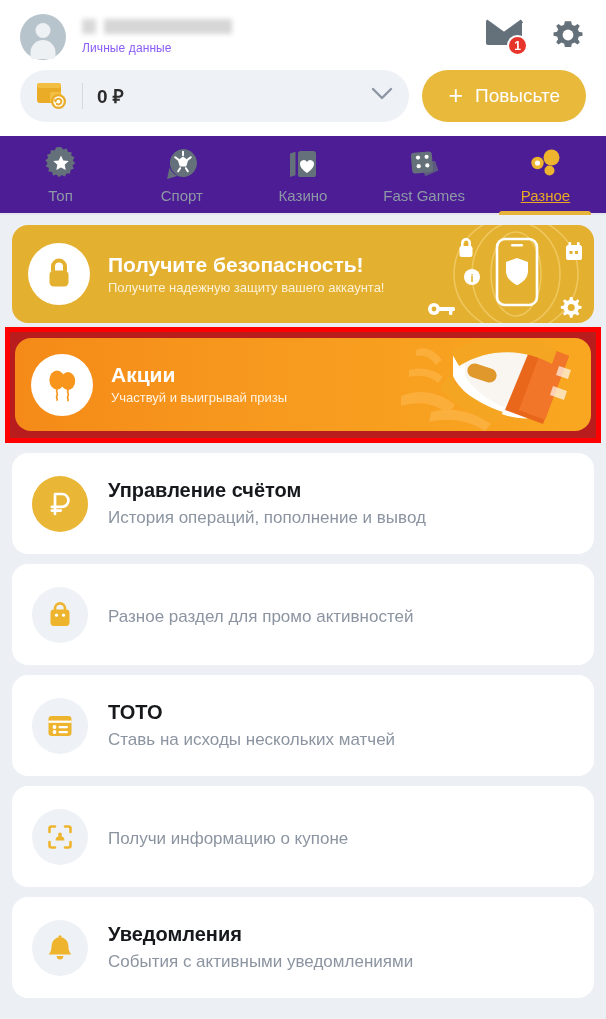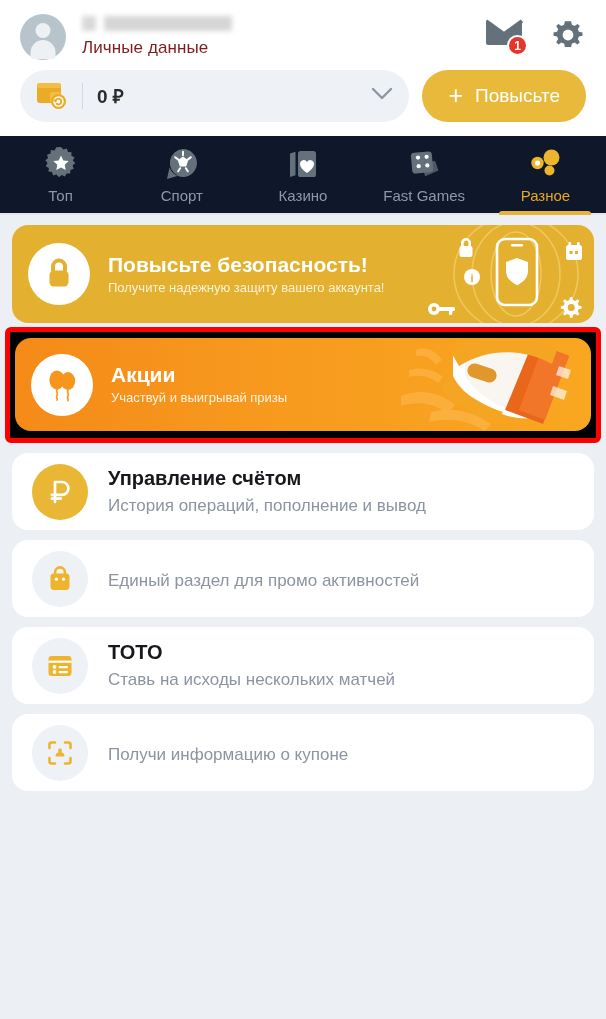--- a/index.html
+++ b/index.html
@@ -65,22 +65,22 @@
     background: linear-gradient(90deg,
         #d2d2d2 0 14px,
         #ffffff 14px 22px,
         #cfcfcf 22px 150px);
     filter: blur(2.6px);
     opacity: .85;
     font-size: 0;
     color: transparent;
   }
   .personal-data {
-    font-size: 17px;
-    color: #7f1d1d;
+    font-size: 12px;
+    color: #8b5cf6;
     letter-spacing: .1px;
     margin-left: 4px;
   }
   .header-icons {
     display: flex;
     align-items: center;
     gap: 24px;
     flex: 0 0 auto;
     padding-bottom: 4px;
   }
@@ -148,41 +148,41 @@
   }
   .plus {
     font-size: 25px;
     line-height: 1;
     font-weight: 400;
     margin-top: -2px;
   }
 
   
   .tabs {
-    background: #0f172a;
+    background: #4c1d95;
     display: flex;
     border-bottom: 2px solid #e3e7ec;
     position: relative;
   }
   .tab {
     flex: 1 1 0;
     display: flex;
     flex-direction: column;
     align-items: center;
     padding: 10px 0 9px 0;
     cursor: pointer;
     position: relative;
   }
   .tab .tab-ic { height: 36px; display:flex; align-items:center; justify-content:center; }
   .tab-label {
     font-size: 15px;
     color: #8e99a6;
     margin-top: 5px;
   }
-  .tab.active .tab-label { color: #e8a823; }
+  .tab.active .tab-label { color: #e8a823; text-decoration: underline; }
   .tab.active::after {
     content: "";
     position: absolute;
     left: 12%; right: 12%;
     bottom: -2px;
     height: 4px;
     border-radius: 3px 3px 0 0;
     background: #e8b33a;
   }
 
@@ -234,31 +234,31 @@
     position: absolute;
     right: 0; top: 0; bottom: 0;
     width: 200px;
     z-index: 1;
     pointer-events: none;
   }
 
   
   .highlight-wrap {
     border: 5px solid #fe0000;
-    border-radius: 6px;
+    border-radius: 0;
     padding: 6px 5px 7px 5px;
     margin: 4px -7px 10px -7px;
-    background: #000000;
+    background: #b91c1c;
   }
 
   
   .list-card {
     background: #ffffff;
     border-radius: 16px;
-    height: 77px;
+    height: 101px;
     display: flex;
     align-items: center;
     padding: 0 20px;
     margin-bottom: 10px;
     cursor: pointer;
   }
   .list-ic {
     width: 56px; height: 56px;
     border-radius: 50%;
     flex: 0 0 56px;
@@ -445,21 +445,21 @@
         </g>
       </svg>
     </div>
     <div class="banner-circle">
       <svg width="34" height="36" viewBox="0 0 34 36">
         <path d="M9 15 l0-4.4 a8 8 0 0 1 16 0 l0 4.4 -4 0 0-4.4 a4 4 0 0 0 -8 0 l0 4.4 z" fill="#e3b02f"></path>
         <rect x="7.5" y="14.5" width="19" height="16" rx="4.2" fill="#e3b02f"></rect>
       </svg>
     </div>
     <div class="banner-text">
-      <div class="banner-title">Повысьте безопасность!</div>
+      <div class="banner-title">Получите безопасность!</div>
       <div class="banner-sub">Получите надежную защиту вашего аккаунта!</div>
     </div>
   </div>
 
   <div class="highlight-wrap">
     <div class="banner banner-promo">
       <div class="banner-art">
         <svg width="200" height="93" viewBox="0 0 200 93">
           <path d="M25 12 c10-5 20 2 26 10 l-6 5 c-5-7-12-11-20-9 z" fill="#fbb040" opacity=".85"></path>
           <path d="M18 32 c14-4 26 0 34 7 l-5 6 c-7-6-17-9-29-6 z" fill="#fbb040" opacity=".85"></path>
@@ -507,21 +507,21 @@
   <div class="list-card">
     <span class="list-ic">
       <svg width="30" height="30" viewBox="0 0 30 30">
         <path d="M10 10 l0-1.6 a5 5 0 0 1 10 0 l0 1.6" fill="none" stroke="#eeb42d" stroke-width="2.6" stroke-linecap="round"></path>
         <rect x="5.5" y="9.6" width="19" height="16.4" rx="3.4" fill="#eeb42d"></rect>
         <circle cx="11.5" cy="15.2" r="1.6" fill="#ffffff"></circle>
         <circle cx="18.5" cy="15.2" r="1.6" fill="#ffffff"></circle>
       </svg>
     </span>
     <span class="list-text">
-      <span class="list-sub" style="display:block">Единый раздел для промо активностей</span>
+      <span class="list-sub" style="display:block">Разное раздел для промо активностей</span>
     </span>
   </div>
 
   <div class="list-card">
     <span class="list-ic">
       <svg width="30" height="30" viewBox="0 0 30 30">
         <rect x="3.5" y="5" width="23" height="20" rx="3.2" fill="#eeb42d"></rect>
         <rect x="3.5" y="9.6" width="23" height="2.2" fill="#ffffff"></rect>
         <circle cx="9.5" cy="16" r="1.9" fill="#ffffff"></circle>
         <circle cx="9.5" cy="21" r="1.9" fill="#ffffff"></circle>
@@ -546,14 +546,27 @@
         </g>
         <path d="M10.5 18.5 a4.5 4.5 0 0 1 9 0 z" fill="#eeb42d"></path>
         <rect x="13.2" y="10.4" width="3.6" height="4.2" rx="1.6" fill="#eeb42d"></rect>
       </svg>
     </span>
     <span class="list-text">
       <span class="list-sub" style="display:block">Получи информацию о купоне</span>
     </span>
   </div>
 
+  <div class="list-card">
+    <span class="list-ic">
+      <svg width="30" height="30" viewBox="0 0 30 30">
+        <path d="M15 4.2 a8.4 8.4 0 0 1 8.4 8.4 c0 5.2 1.6 7.4 2.8 8.8 l-22.4 0 c1.2-1.4 2.8-3.6 2.8-8.8 a8.4 8.4 0 0 1 8.4-8.4 z" fill="#eeb42d"></path>
+        <rect x="13.4" y="2.2" width="3.2" height="3.2" rx="1.6" fill="#eeb42d"></rect>
+        <path d="M11.6 23 a3.4 3.4 0 0 0 6.8 0 z" fill="#eeb42d"></path>
+      </svg>
+    </span>
+    <span class="list-text">
+      <span class="list-title" style="display:block">Уведомления</span>
+      <span class="list-sub" style="display:block">События с активными уведомлениями</span>
+    </span>
+  </div>
 
 </div>
 
 </body></html>

